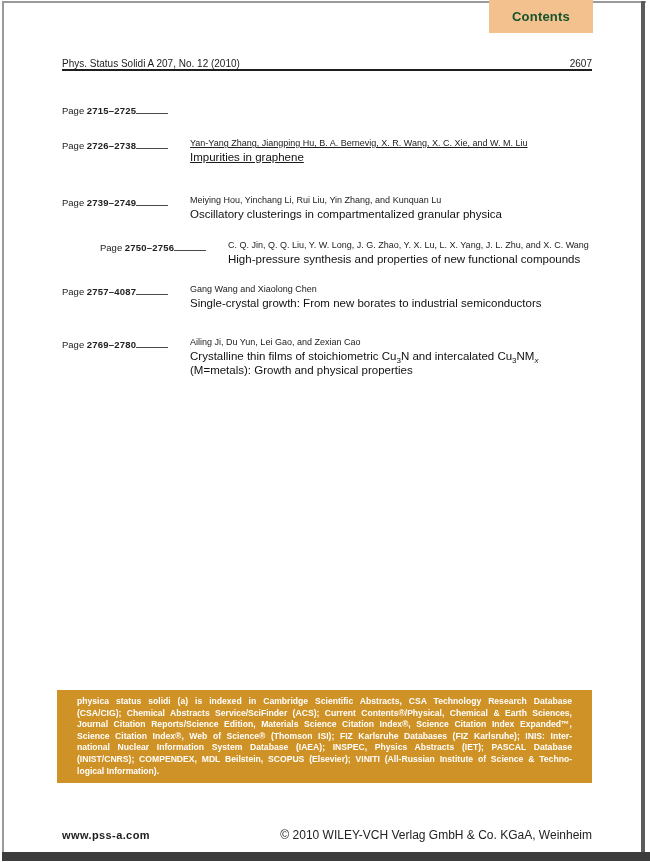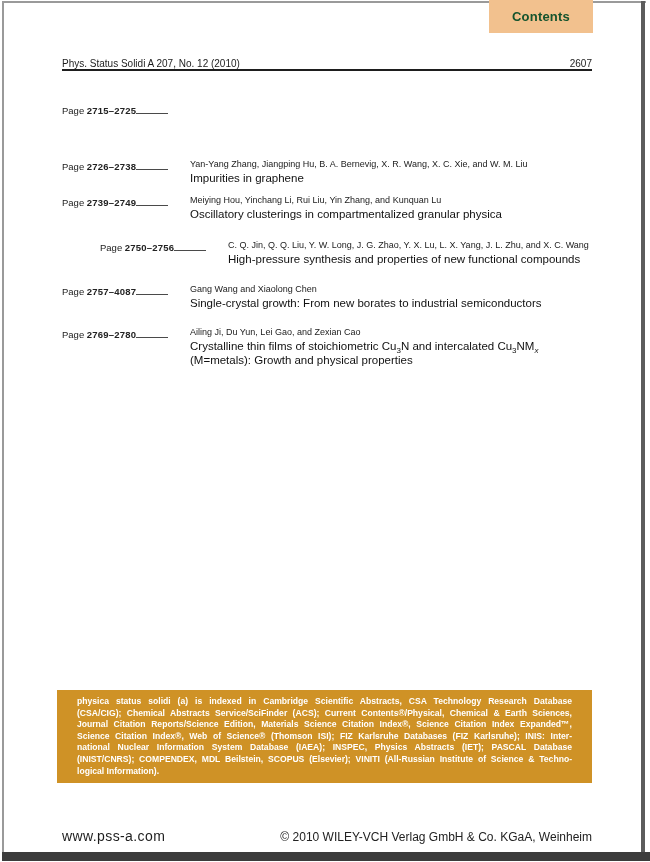--- a/index.html
+++ b/index.html
@@ -61,21 +61,21 @@
     padding: 6px 20px;
   }
   .jline { text-align: justify; text-align-last: justify; white-space: nowrap; }
   .jline.last { text-align-last: left; }
 
   .footer-row {
     position: absolute;
     left: 62px; top: 828px; width: 530px;
     display: flex; justify-content: space-between; align-items: baseline;
   }
-  .site { font-size: 14px; font-weight: normal; letter-spacing: 0.4px; color: #1d1d1d; }
+  .site { font-size: 11px; font-weight: bold; letter-spacing: 0.4px; color: #1d1d1d; }
   .copy { font-size: 12px; color: #222; }
 </style>
 </head>
 <body>
 
 <div class="page">
 
   <div class="edge-top"></div>
   <div class="edge-left"></div>
   <div class="edge-right"></div>
@@ -90,21 +90,21 @@
     <span>2607</span>
   </div>
 
   <div class="entry" style="top:103px;">
     <div class="entry-label">
       <span class="pg">Page</span>
       <span class="rng">2715–2725</span><span class="tail"></span>
     </div>
   </div>
 
-  <div class="entry" style="top:159px;">
+  <div class="entry" style="top:138px;text-decoration:underline;">
     <div class="entry-label">
       <span class="pg">Page</span>
       <span class="rng">2726–2738</span><span class="tail"></span>
     </div>
     <div class="entry-body">
       <div class="authors">Yan-Yang Zhang, Jiangping Hu, B. A. Bernevig, X. R. Wang, X. C. Xie, and W. M. Liu</div>
       <div class="title">Impurities in graphene</div>
     </div>
   </div>
 
@@ -134,21 +134,21 @@
     <div class="entry-label">
       <span class="pg">Page</span>
       <span class="rng">2757–4087</span><span class="tail"></span>
     </div>
     <div class="entry-body">
       <div class="authors">Gang Wang and Xiaolong Chen</div>
       <div class="title">Single-crystal growth: From new borates to industrial semiconductors</div>
     </div>
   </div>
 
-  <div class="entry" style="top:327px;">
+  <div class="entry" style="top:337px;">
     <div class="entry-label">
       <span class="pg">Page</span>
       <span class="rng">2769–2780</span><span class="tail"></span>
     </div>
     <div class="entry-body">
       <div class="authors">Ailing Ji, Du Yun, Lei Gao, and Zexian Cao</div>
       <div class="title"><span>Crystalline thin films of stoichiometric Cu</span><sub>3</sub><span>N and intercalated Cu</span><sub>3</sub><span>NM</span><sub class="it">x</sub><br>
         <span>(M=metals): Growth and physical properties</span>
       </div>
     </div>

